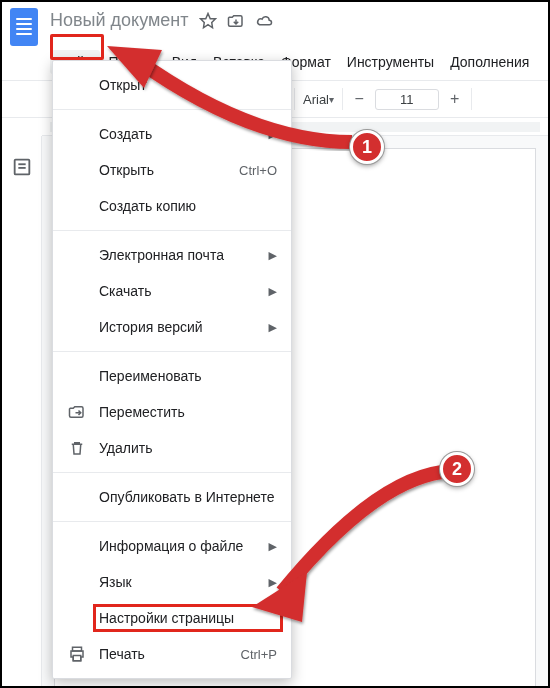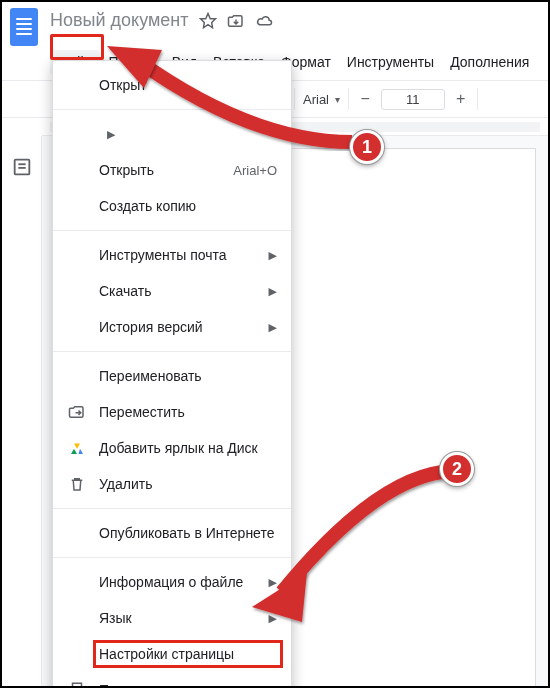--- a/index.html
+++ b/index.html
@@ -93,21 +93,21 @@
   .tb-divider {
     width: 1px; height: 22px;
     background: #e8eaed;
   }
   .tb-field {
     display: flex;
     align-items: center;
     font-size: 13px;
     color: #3c4043;
     padding: 0 4px;
-    gap: 6px;
+    gap: 0;
   }
   .tb-btn {
     width: 24px; height: 24px;
     display: inline-flex;
     align-items: center;
     justify-content: center;
     color: #5f6368;
     font-size: 16px;
     cursor: pointer;
   }
@@ -299,35 +299,36 @@
 </div>
 
 <div class="dropdown">
   <div class="dd-item">
     <span class="dd-spacer"></span>
     <span class="dd-label">Открыт</span>
   </div>
   <div class="dd-div"></div>
   <div class="dd-item">
     <span class="dd-spacer"></span>
+    <span class="dd-label">Создать</span>
     <span class="dd-sub">▶</span>
   </div>
   <div class="dd-item">
     <span class="dd-spacer"></span>
     <span class="dd-label">Открыть</span>
-    <span class="dd-shortcut">Arial+O</span>
+    <span class="dd-shortcut">Ctrl+O</span>
   </div>
   <div class="dd-item">
     <span class="dd-spacer"></span>
     <span class="dd-label">Создать копию</span>
   </div>
   <div class="dd-div"></div>
   <div class="dd-item">
     <span class="dd-spacer"></span>
-    <span class="dd-label">Инструменты почта</span>
+    <span class="dd-label">Электронная почта</span>
     <span class="dd-sub">▶</span>
   </div>
   <div class="dd-item">
     <span class="dd-spacer"></span>
     <span class="dd-label">Скачать</span>
     <span class="dd-sub">▶</span>
   </div>
   <div class="dd-item">
     <span class="dd-spacer"></span>
     <span class="dd-label">История версий</span>
@@ -339,30 +340,20 @@
     <span class="dd-label">Переименовать</span>
   </div>
   <div class="dd-item">
     <span class="dd-icon">
       <svg viewBox="0 0 24 24" fill="none" stroke="currentColor" stroke-width="2">
           <path d="M3 7h4l2-2h9a2 2 0 0 1 2 2v10a2 2 0 0 1-2 2H4a2 2 0 0 1-2-2V8z"></path>
           <path d="M10 13h6M14 10l3 3-3 3"></path>
         </svg>
     </span>
     <span class="dd-label">Переместить</span>
-  </div>
-  <div class="dd-item">
-    <span class="dd-icon">
-      <svg viewBox="0 0 24 24">
-          <path fill="#0f9d58" d="M4 20l4-7 4 7z"></path>
-          <path fill="#fbbc04" d="M8 6l4 7 4-7z"></path>
-          <path fill="#4285f4" d="M14 20h6l-4-7z"></path>
-        </svg>
-    </span>
-    <span class="dd-label">Добавить ярлык на Диск</span>
   </div>
   <div class="dd-item">
     <span class="dd-icon">
       <svg viewBox="0 0 24 24" fill="none" stroke="currentColor" stroke-width="2">
           <path d="M5 7h14M9 7V5h6v2M7 7l1 13h8l1-13"></path>
         </svg>
     </span>
     <span class="dd-label">Удалить</span>
   </div>
   <div class="dd-div"></div>

